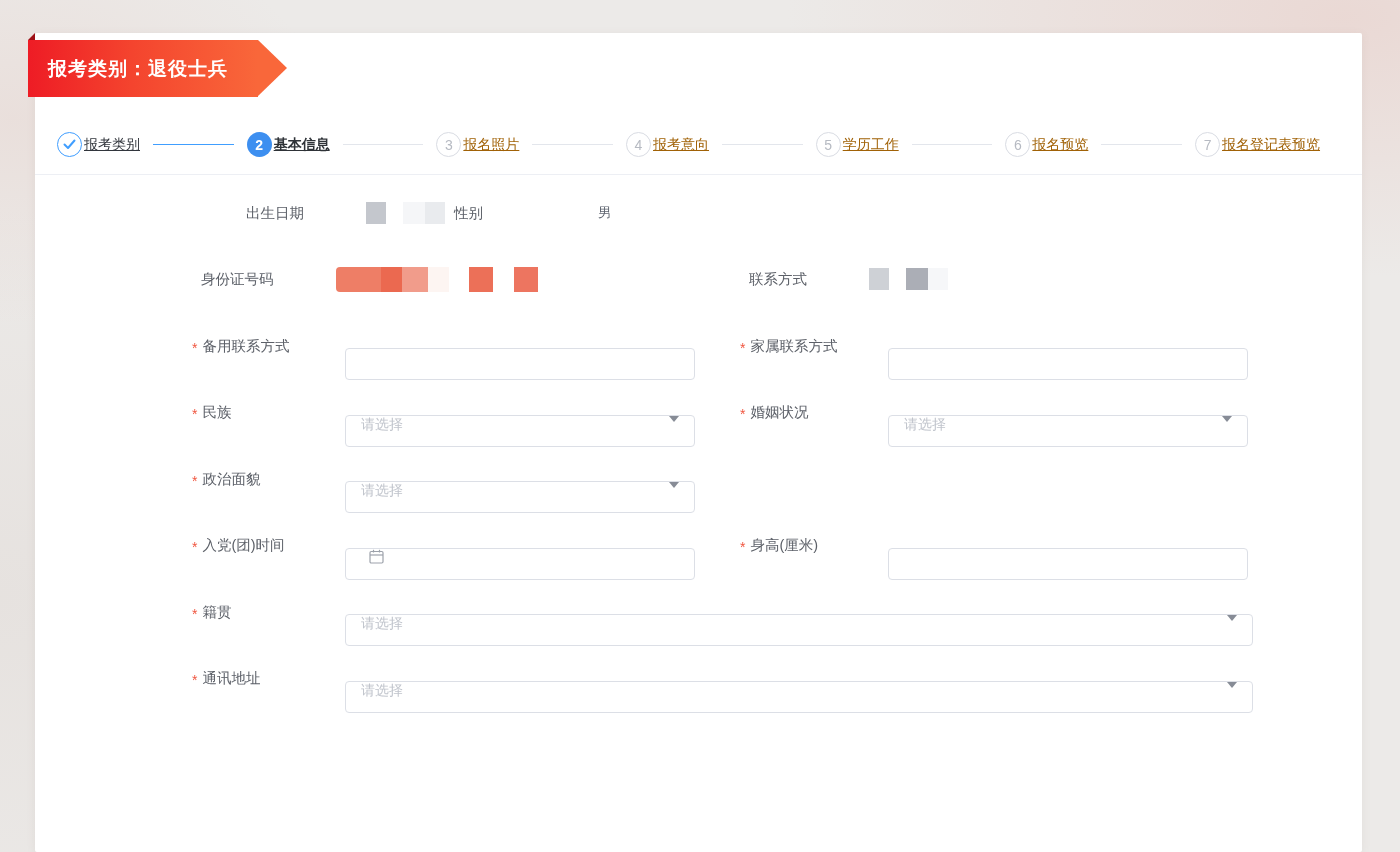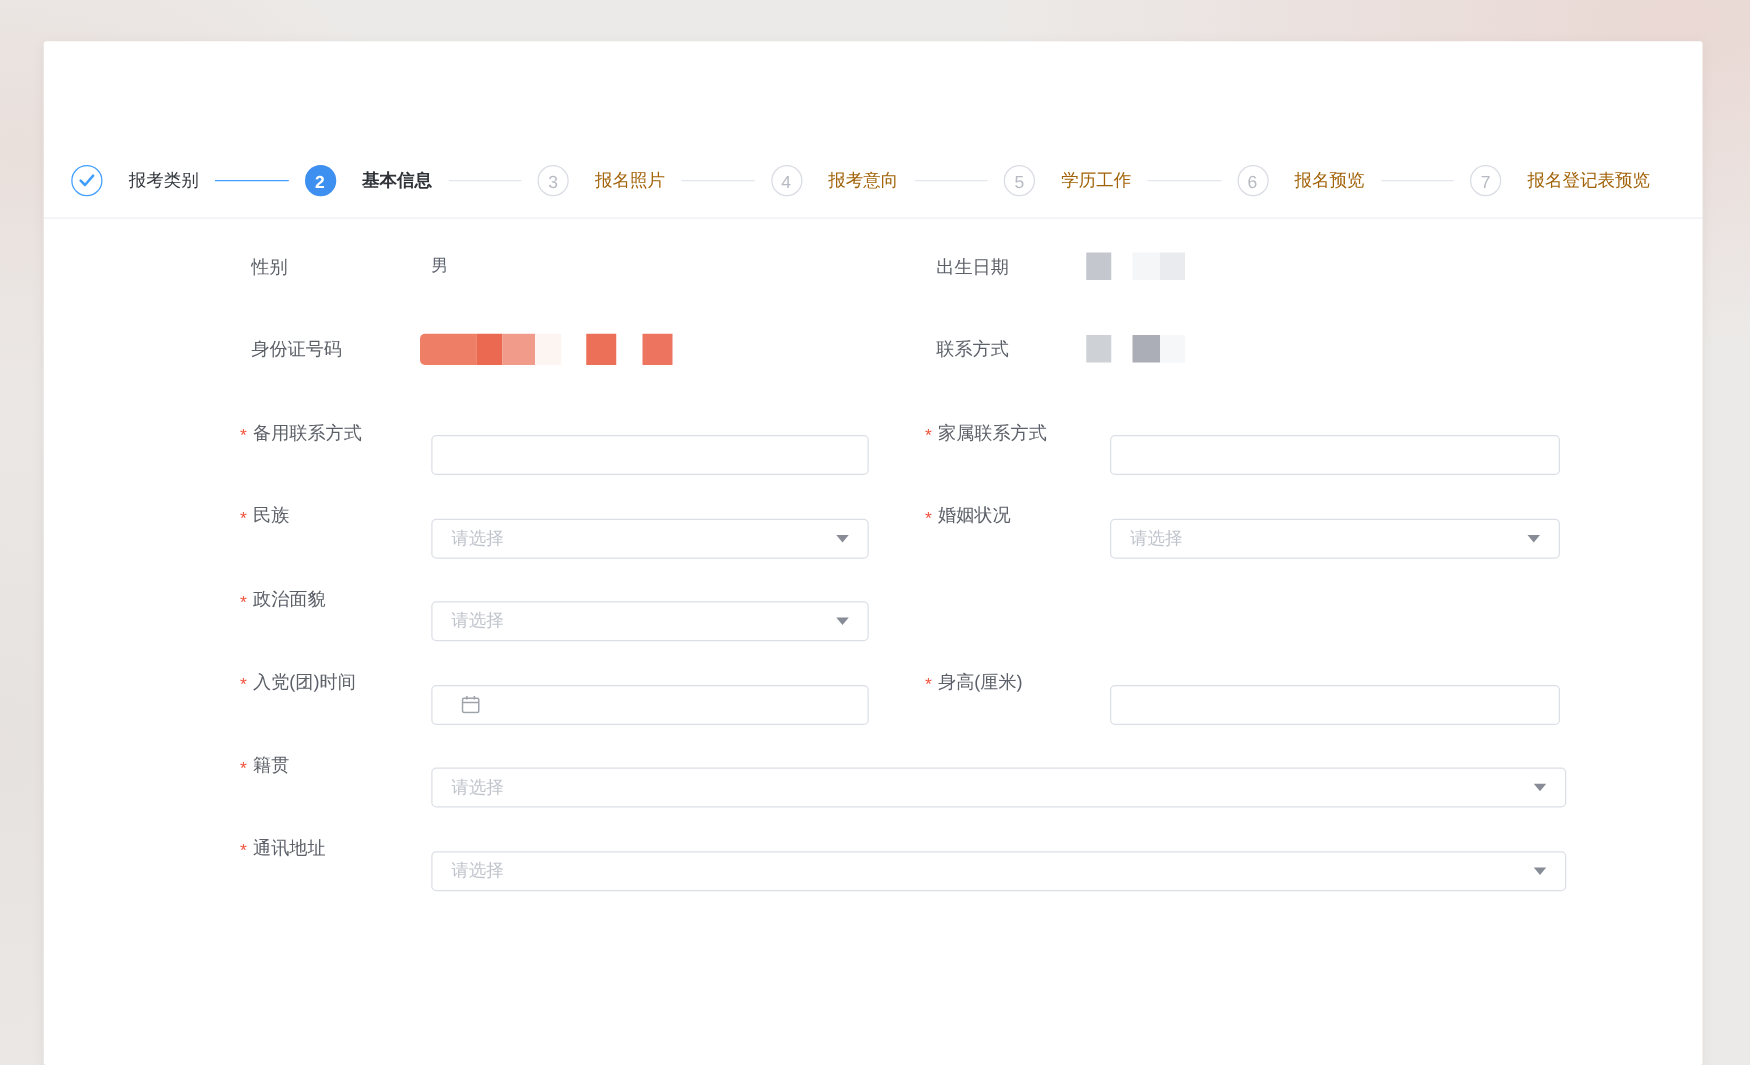--- a/index.html
+++ b/index.html
@@ -49,21 +49,21 @@
   }
   .step { display:flex; align-items:center; flex:none; cursor:pointer; }
   .step-circle {
     width:25px; height:25px; border-radius:50%; flex:none;
     display:flex; align-items:center; justify-content:center;
     font-size:14px; line-height:1;
   }
   .step.done .step-circle   { border:1px solid #409eff; background:#fff; }
   .step.active .step-circle { background:#3d8ff0; color:#fff; font-weight:700; }
   .step.pending .step-circle{ border:1px solid #d9dce3; color:#b6bac2; background:#fff; }
-  .step-label { margin-left:21px; font-size:14px; white-space:nowrap; }
+  .step-label { margin-left:2px; font-size:14px; white-space:nowrap;text-decoration:underline; }
   .step.done .step-label    { color:#32363d; }
   .step.active .step-label  { color:#2f3338; font-weight:700; }
   .step.pending .step-label { color:#a16207; }
   .connector { flex:1 1 auto; height:1px; background:#e3e6ec; margin:0 13px; min-width:18px; }
   .connector.done { background:#409eff; height:1px; }
 
   
   .form { position:absolute; left:0; top:142px; right:0; padding:23px 0 0 157px; }
   .row { display:flex; align-items:flex-start; }
   .row.static { height:30px; margin-bottom:36px; }
@@ -76,21 +76,21 @@
     white-space:nowrap; flex:none;
   }
   .half.left  .flabel { width:153px; }
   .half.right .flabel { width:148px; }
   .flabel.noreq { padding-left:9px; }
   .req { color:#f0553f; margin-right:5px; font-size:14px; margin-top:3px; }
 
   .control {
     height:32px; border:1px solid #dcdfe6; border-radius:4px; background:#fff;
     font-size:14px; color:#606266; position:relative;
-    display:flex; align-items:center; padding:0 15px; outline:none;margin-top:36px;
+    display:flex; align-items:flex-start; padding:0 15px; outline:none;margin-top:36px;
   }
   input.control::placeholder { color:#c0c4cc; }
   .w-left  { width:350px; }
   .w-right { width:360px; }
   .w-wide  { width:908px; }
   .select { cursor:pointer; }
   .ph { color:#c0c4cc; flex:1 1 auto; overflow:hidden; white-space:nowrap; }
   .caret {
     width:0; height:0; flex:none;
     border-left:5.5px solid transparent; border-right:5.5px solid transparent;
@@ -105,20 +105,25 @@
   .mask.h22 { height:22px; } .mask.h23 { height:23px; } .mask.h25 { height:25px; }
   .shift-l { margin-left:-9px; }
   .shift-r { margin-left:-19px; }
   .rd-left { border-top-left-radius:4px; border-bottom-left-radius:4px; }
 </style>
 </head>
 <body>
 
 <div class="card">
 
+  <div class="ribbon">
+    <span class="ribbon-fold"></span>
+    <span class="ribbon-arrow"></span>
+    <span class="ribbon-text">报考类别：退役士兵</span>
+  </div>
 
   <div class="stepper">
     <div class="step done">
       <span class="step-circle">
         <svg width="13" height="11" viewBox="0 0 13 11">
             <path d="M1.5 5.5 L5 9 L11.5 1.5" fill="none" stroke="#409eff" stroke-width="2" stroke-linecap="round" stroke-linejoin="round"></path>
           </svg>
       </span>
       <span class="step-label">报考类别</span>
     </div>
@@ -157,32 +162,32 @@
     <div class="step pending">
       <span class="step-circle">7</span>
       <span class="step-label">报名登记表预览</span>
     </div>
   </div>
 
   <div class="form">
 
 
     <div class="row static">
-      <div class="half left">
-        <span class="flabel noreq">性别</span>
-        <div class="fvalue text">男</div>
-      </div>
       <div class="half right">
         <span class="flabel noreq">出生日期</span>
         <div class="fvalue shift-r">
           <span class="mask h22" style="width:20px;background:#c4c7cd"></span>
           <span class="mask h22" style="width:17px"></span>
           <span class="mask h22" style="width:22px;background:#f5f6f8"></span>
           <span class="mask h22" style="width:20px;background:#e9ebee"></span>
         </div>
+      </div>
+      <div class="half left">
+        <span class="flabel noreq">性别</span>
+        <div class="fvalue text">男</div>
       </div>
     </div>
 
     <div class="row static">
       <div class="half left">
         <span class="flabel noreq">身份证号码</span>
         <div class="fvalue shift-l">
           <span class="mask h25 rd-left" style="width:45px;background:#ee7e66"></span>
           <span class="mask h25" style="width:21px;background:#eb6950"></span>
           <span class="mask h25" style="width:26px;background:#f19c8b"></span>

